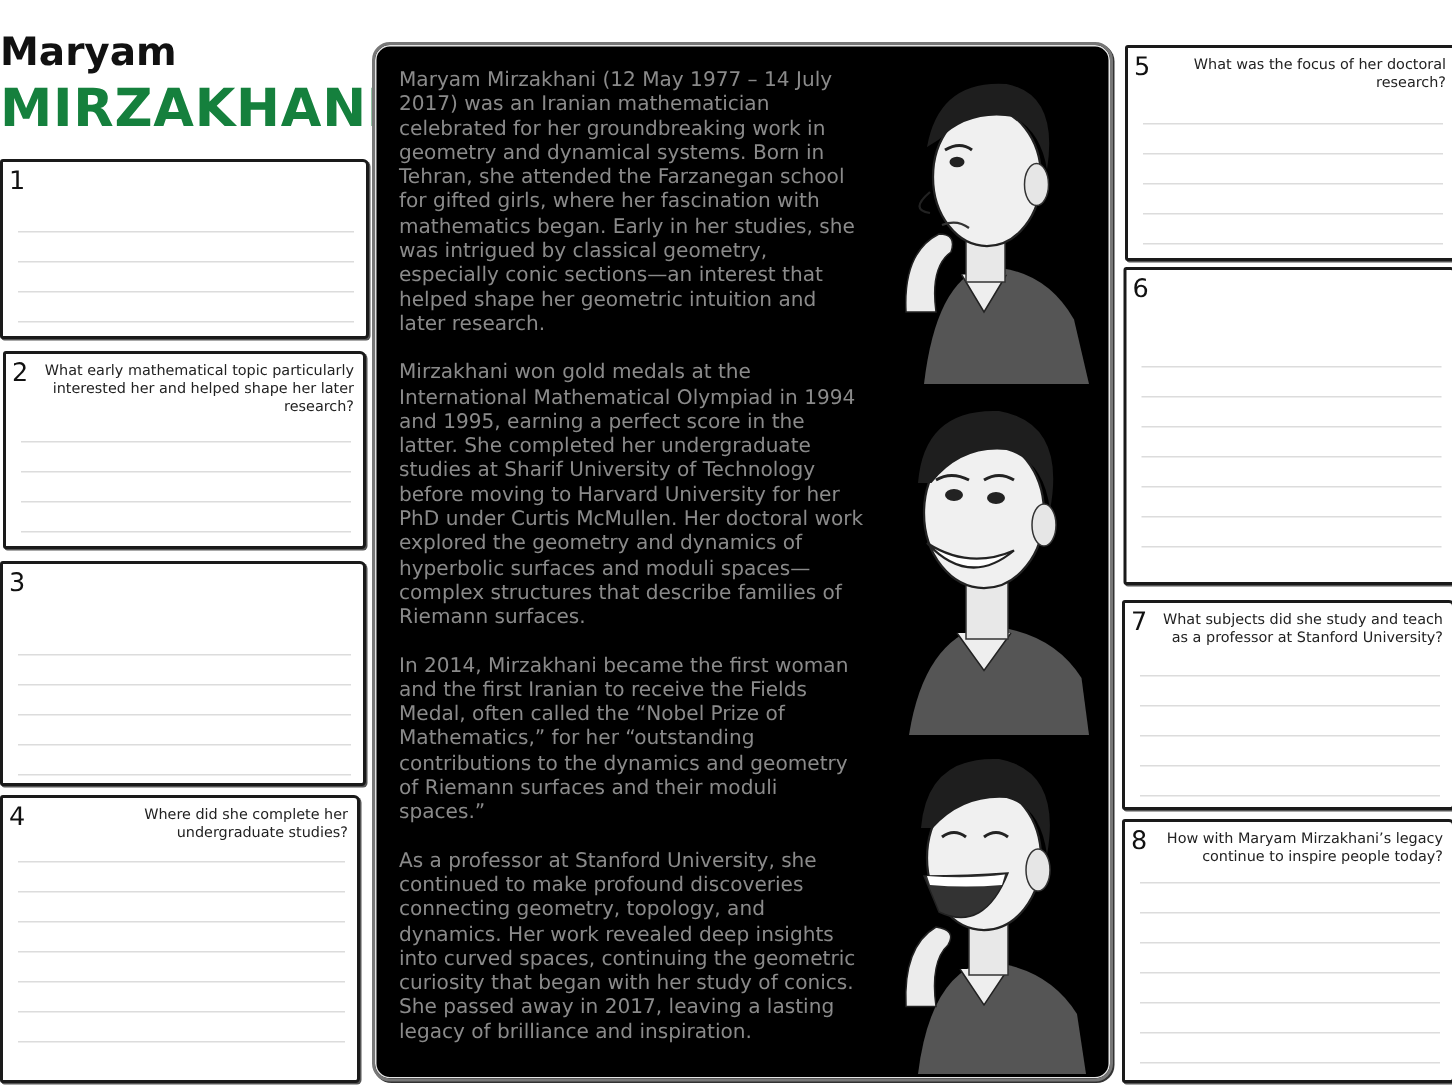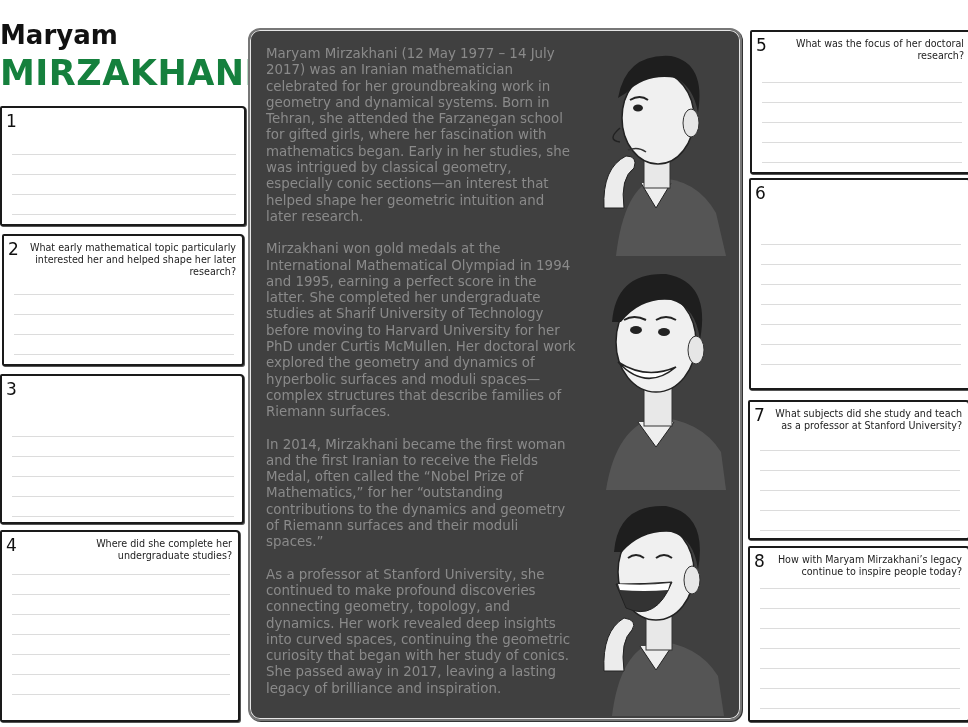--- a/index.html
+++ b/index.html
@@ -19,21 +19,21 @@
   }
   .qhead { display: flex; align-items: flex-start; padding: 4px 6px 0 4px; }
   .qnum { font-size: 17px; line-height: 18px; margin-right: 5px; color: #111; font-family: "DejaVu Sans", sans-serif; }
   .qtext { font-size: 9.6px; line-height: 12px; color: #222; padding-top: 2px; text-align: right; }
   .lines { position: absolute; left: 10px; right: 8px; }
   .line { height: 1px; background: #dcdcdc; margin-bottom: 19px; }
 
   .center-panel {
     position: absolute; left: 248px; top: 28px; width: 494px; height: 693px;
     border: 2px solid #777; border-radius: 12px;
-    background: #404040;
+    background: #000000;
     box-shadow: inset 0 0 0 1px #e5e5e5, 1px 1px 0 #333;
   }
   .bio-text { position: absolute; left: 16px; top: 16px; width: 312px; }
   .bio-para { font-size: 13.4px; line-height: 16.3px; color: #8a8a8a; margin-bottom: 16px; }
 
   .portrait {
     position: absolute; left: 326px; width: 160px; overflow: hidden;
   }
   .portrait svg { display: block; }
 </style>

